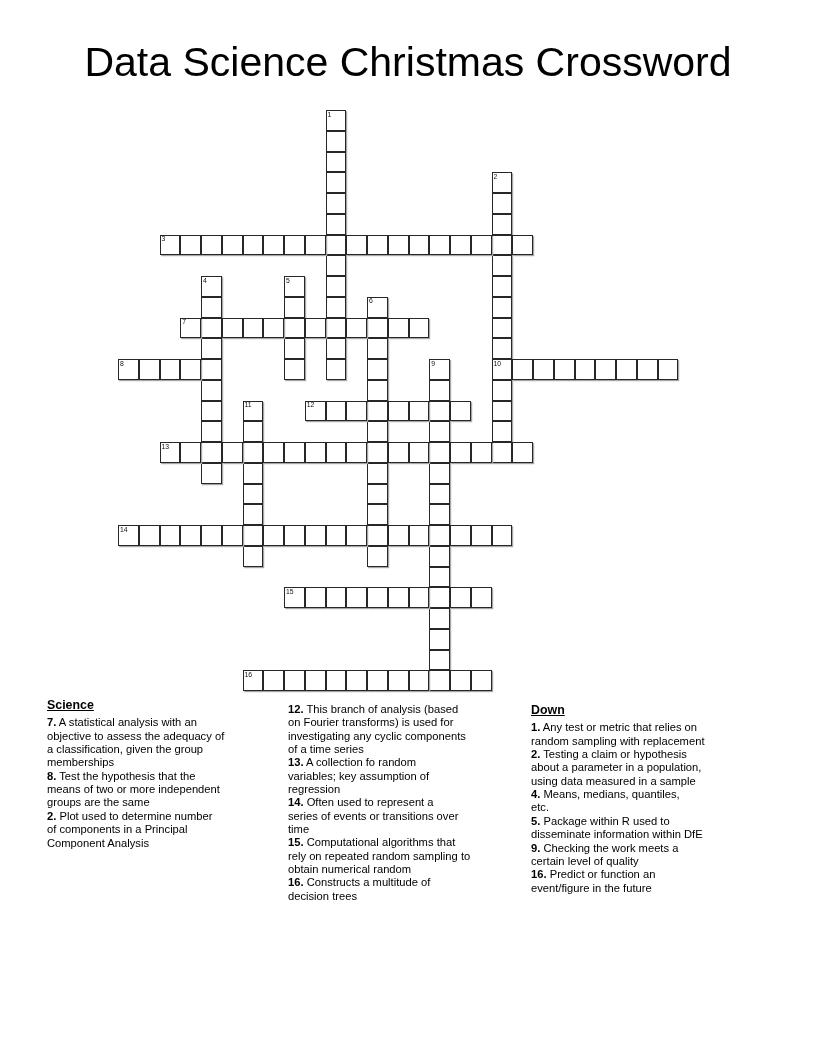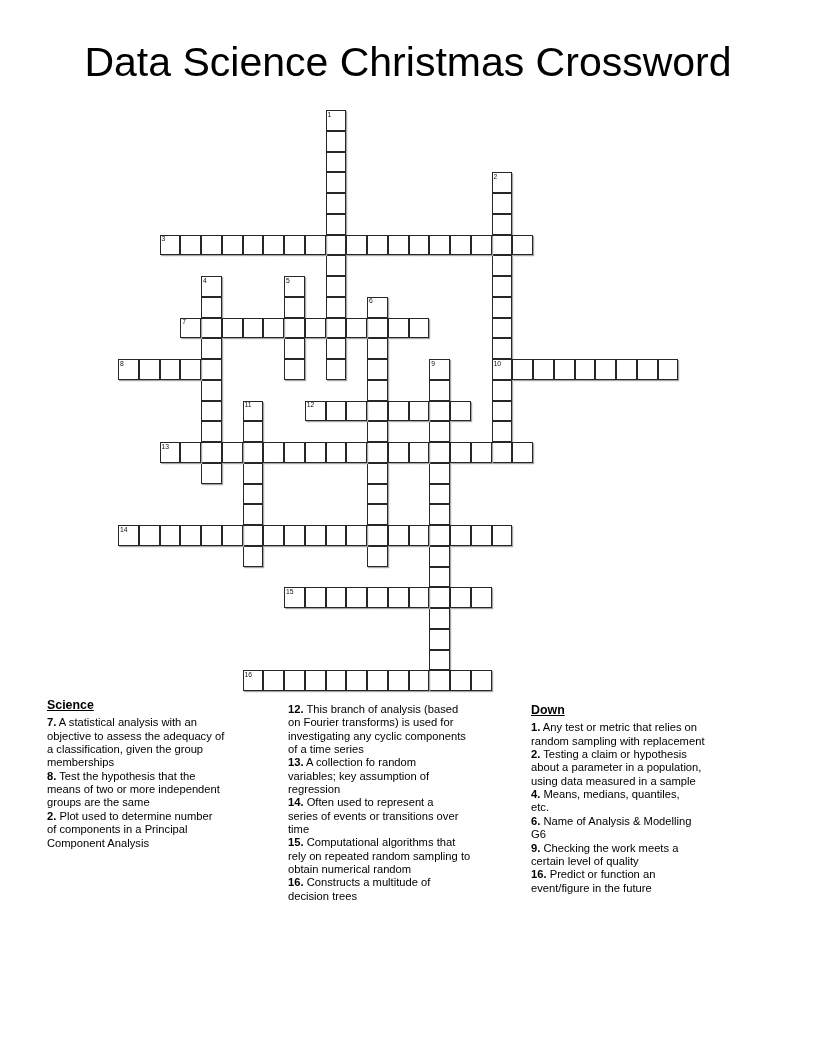--- a/index.html
+++ b/index.html
@@ -308,20 +308,20 @@
 <div class="clue-col" id="clue-col-2">
   <div class="clue-heading">Down</div>
   <div class="clue-items">
       <p class="clue"><b class="clue-num">1.</b><span class="clue-text"> Any test or metric that relies on
 random sampling with replacement</span></p>
       <p class="clue"><b class="clue-num">2.</b><span class="clue-text"> Testing a claim or hypothesis
 about a parameter in a population,
 using data measured in a sample</span></p>
       <p class="clue"><b class="clue-num">4.</b><span class="clue-text"> Means, medians, quantiles,
 etc.</span></p>
-      <p class="clue"><b class="clue-num">6.</b><span class="clue-text"> Name of Analysis &amp; Modelling
-G6</span></p>
+      <p class="clue"><b class="clue-num">5.</b><span class="clue-text"> Package within R used to
+disseminate information within DfE</span></p>
       <p class="clue"><b class="clue-num">9.</b><span class="clue-text"> Checking the work meets a
 certain level of quality</span></p>
       <p class="clue"><b class="clue-num">16.</b><span class="clue-text"> Predict or function an
 event/figure in the future</span></p>
     </div>
 </div>
 
 </body></html>

